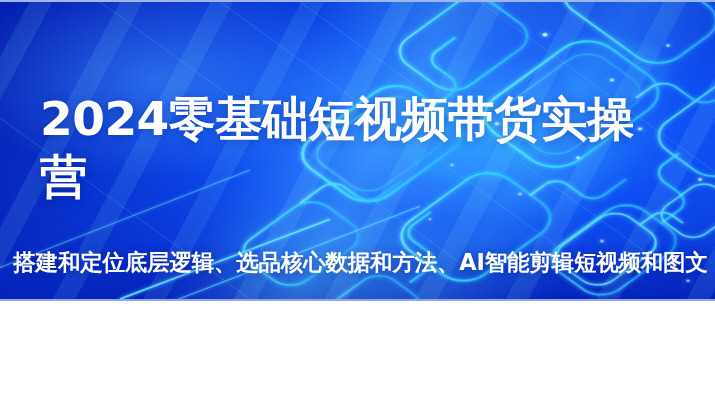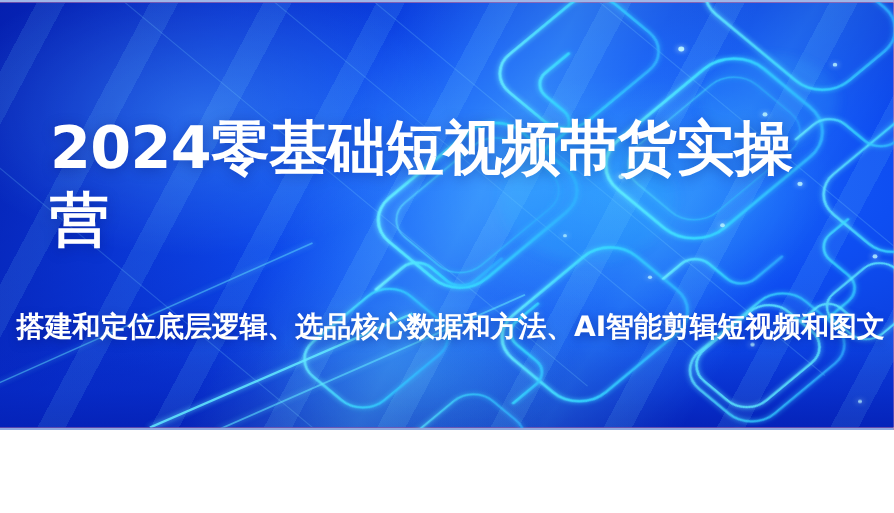--- a/index.html
+++ b/index.html
@@ -1,22 +1,22 @@
 <!DOCTYPE html>
 <html><head>
 <meta charset="utf-8">
 <style>
   html,body{margin:0;padding:0;background:#ffffff;}
   body{font-family:"Liberation Sans","DejaVu Sans",sans-serif;}
 
   #poster{
     position:relative;
-    width:715px;height:344px;
+    width:715px;height:301px;
     overflow:hidden;
-    background:#be185d;
+    background:#0f766e;
     border-top:2px solid #9fb6e8;
     border-bottom:2px solid #8fa9e0;
     box-sizing:border-box;
   }
 
   
   .layer{position:absolute;inset:0;pointer-events:none;}
 
   .bg-base{
     background:

